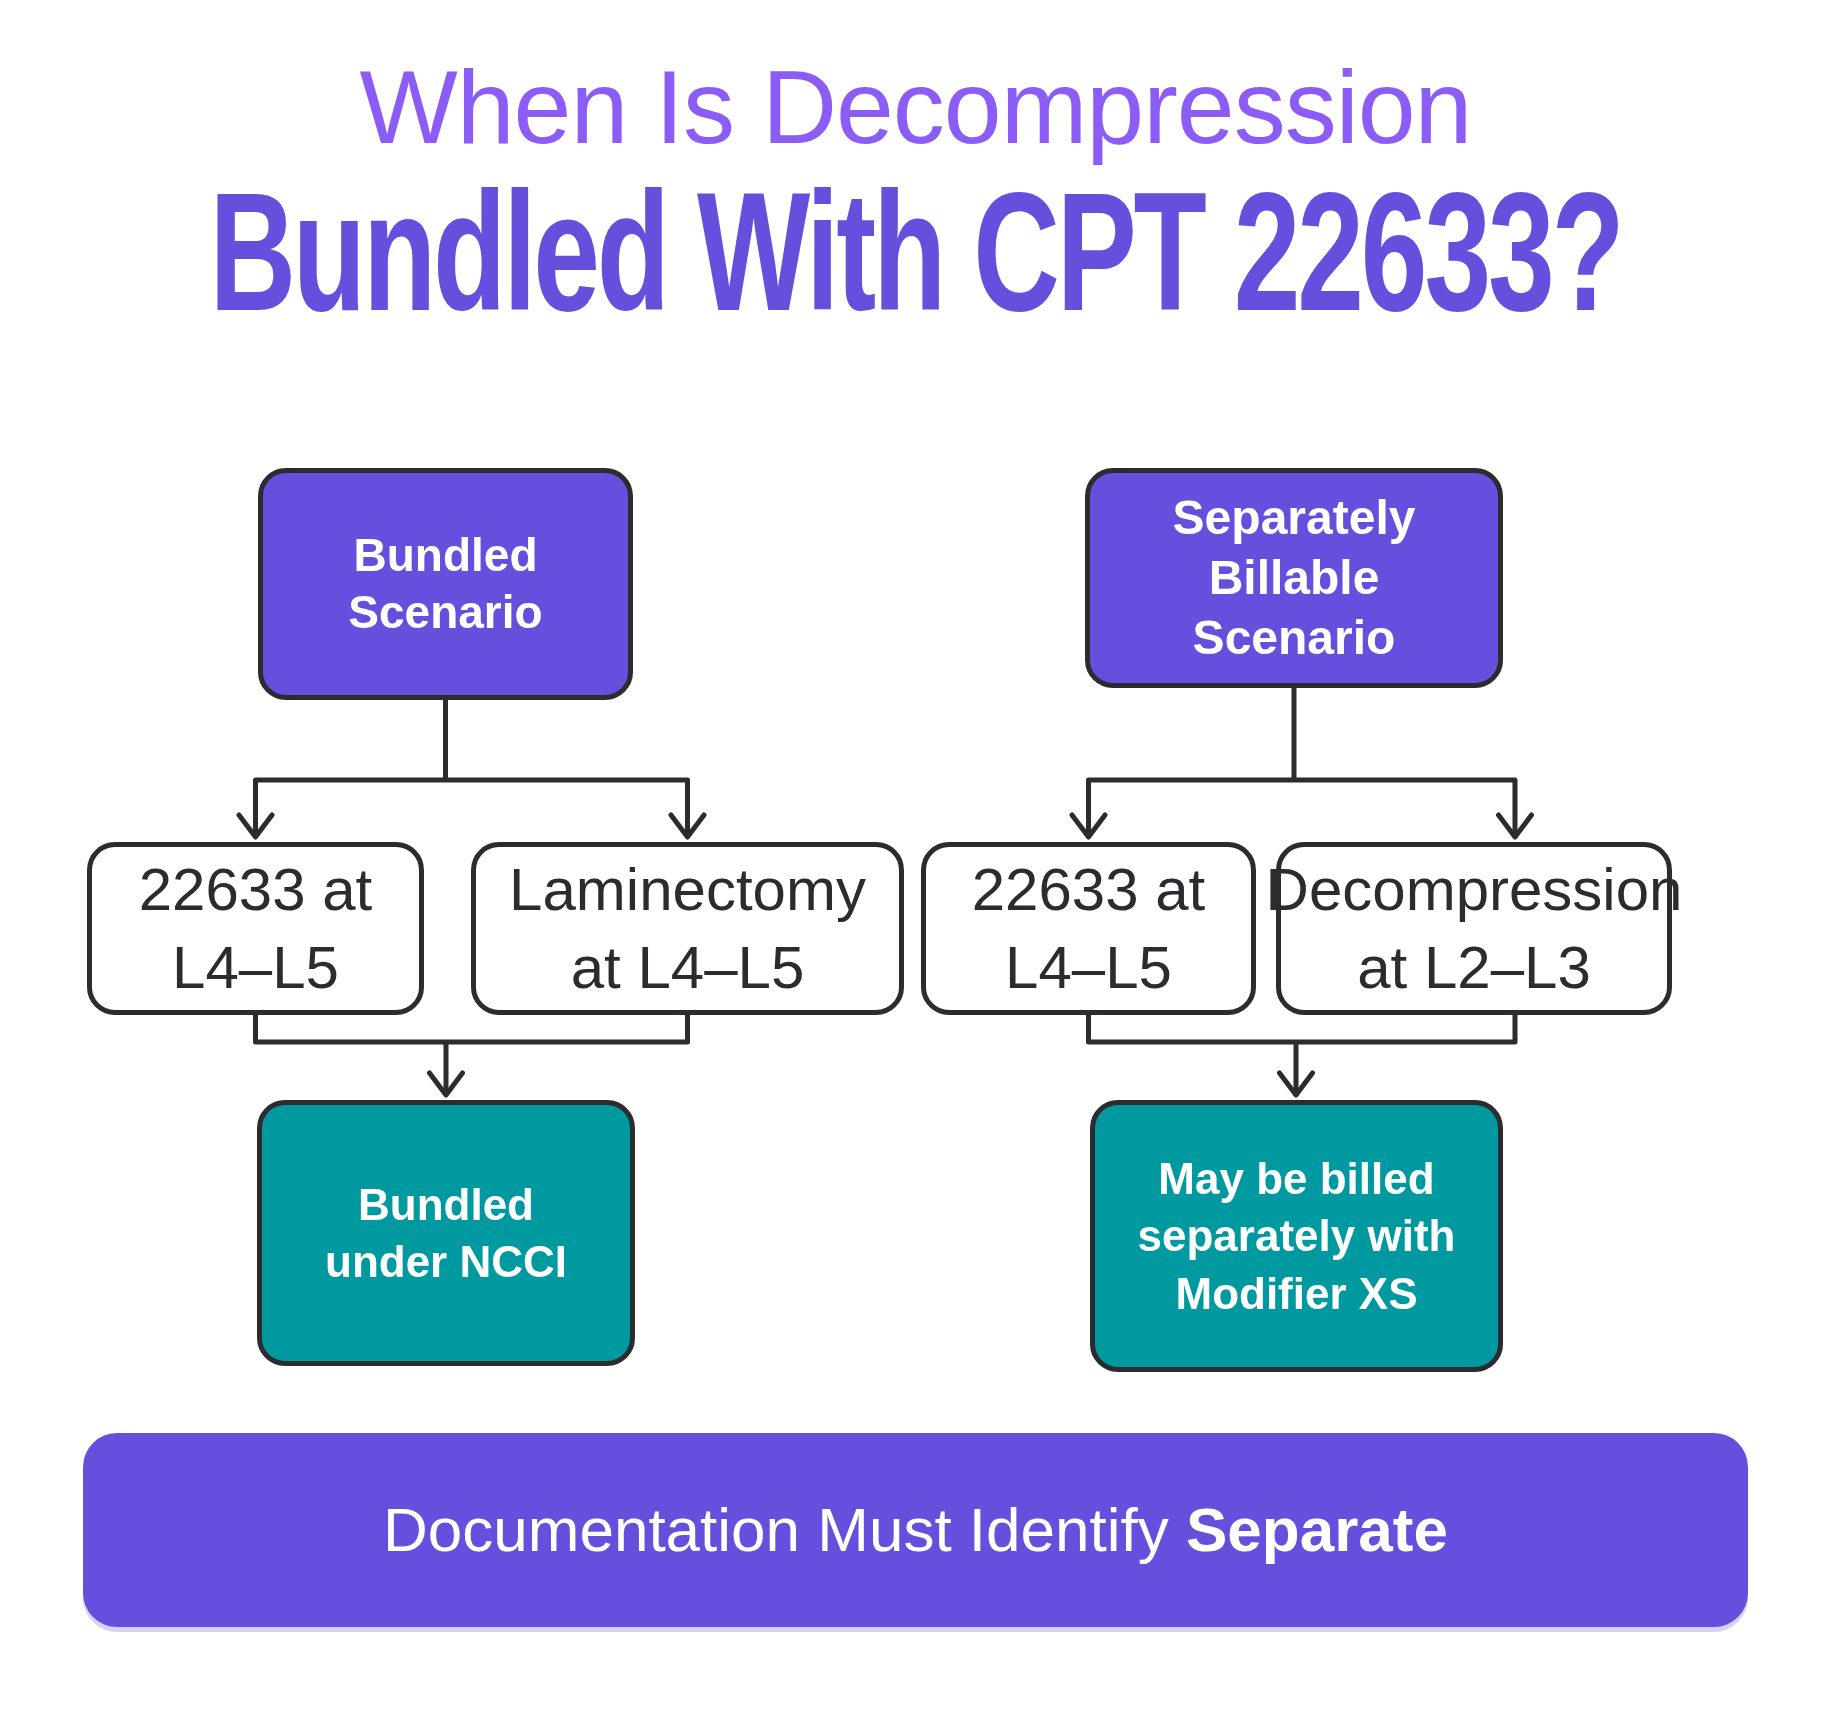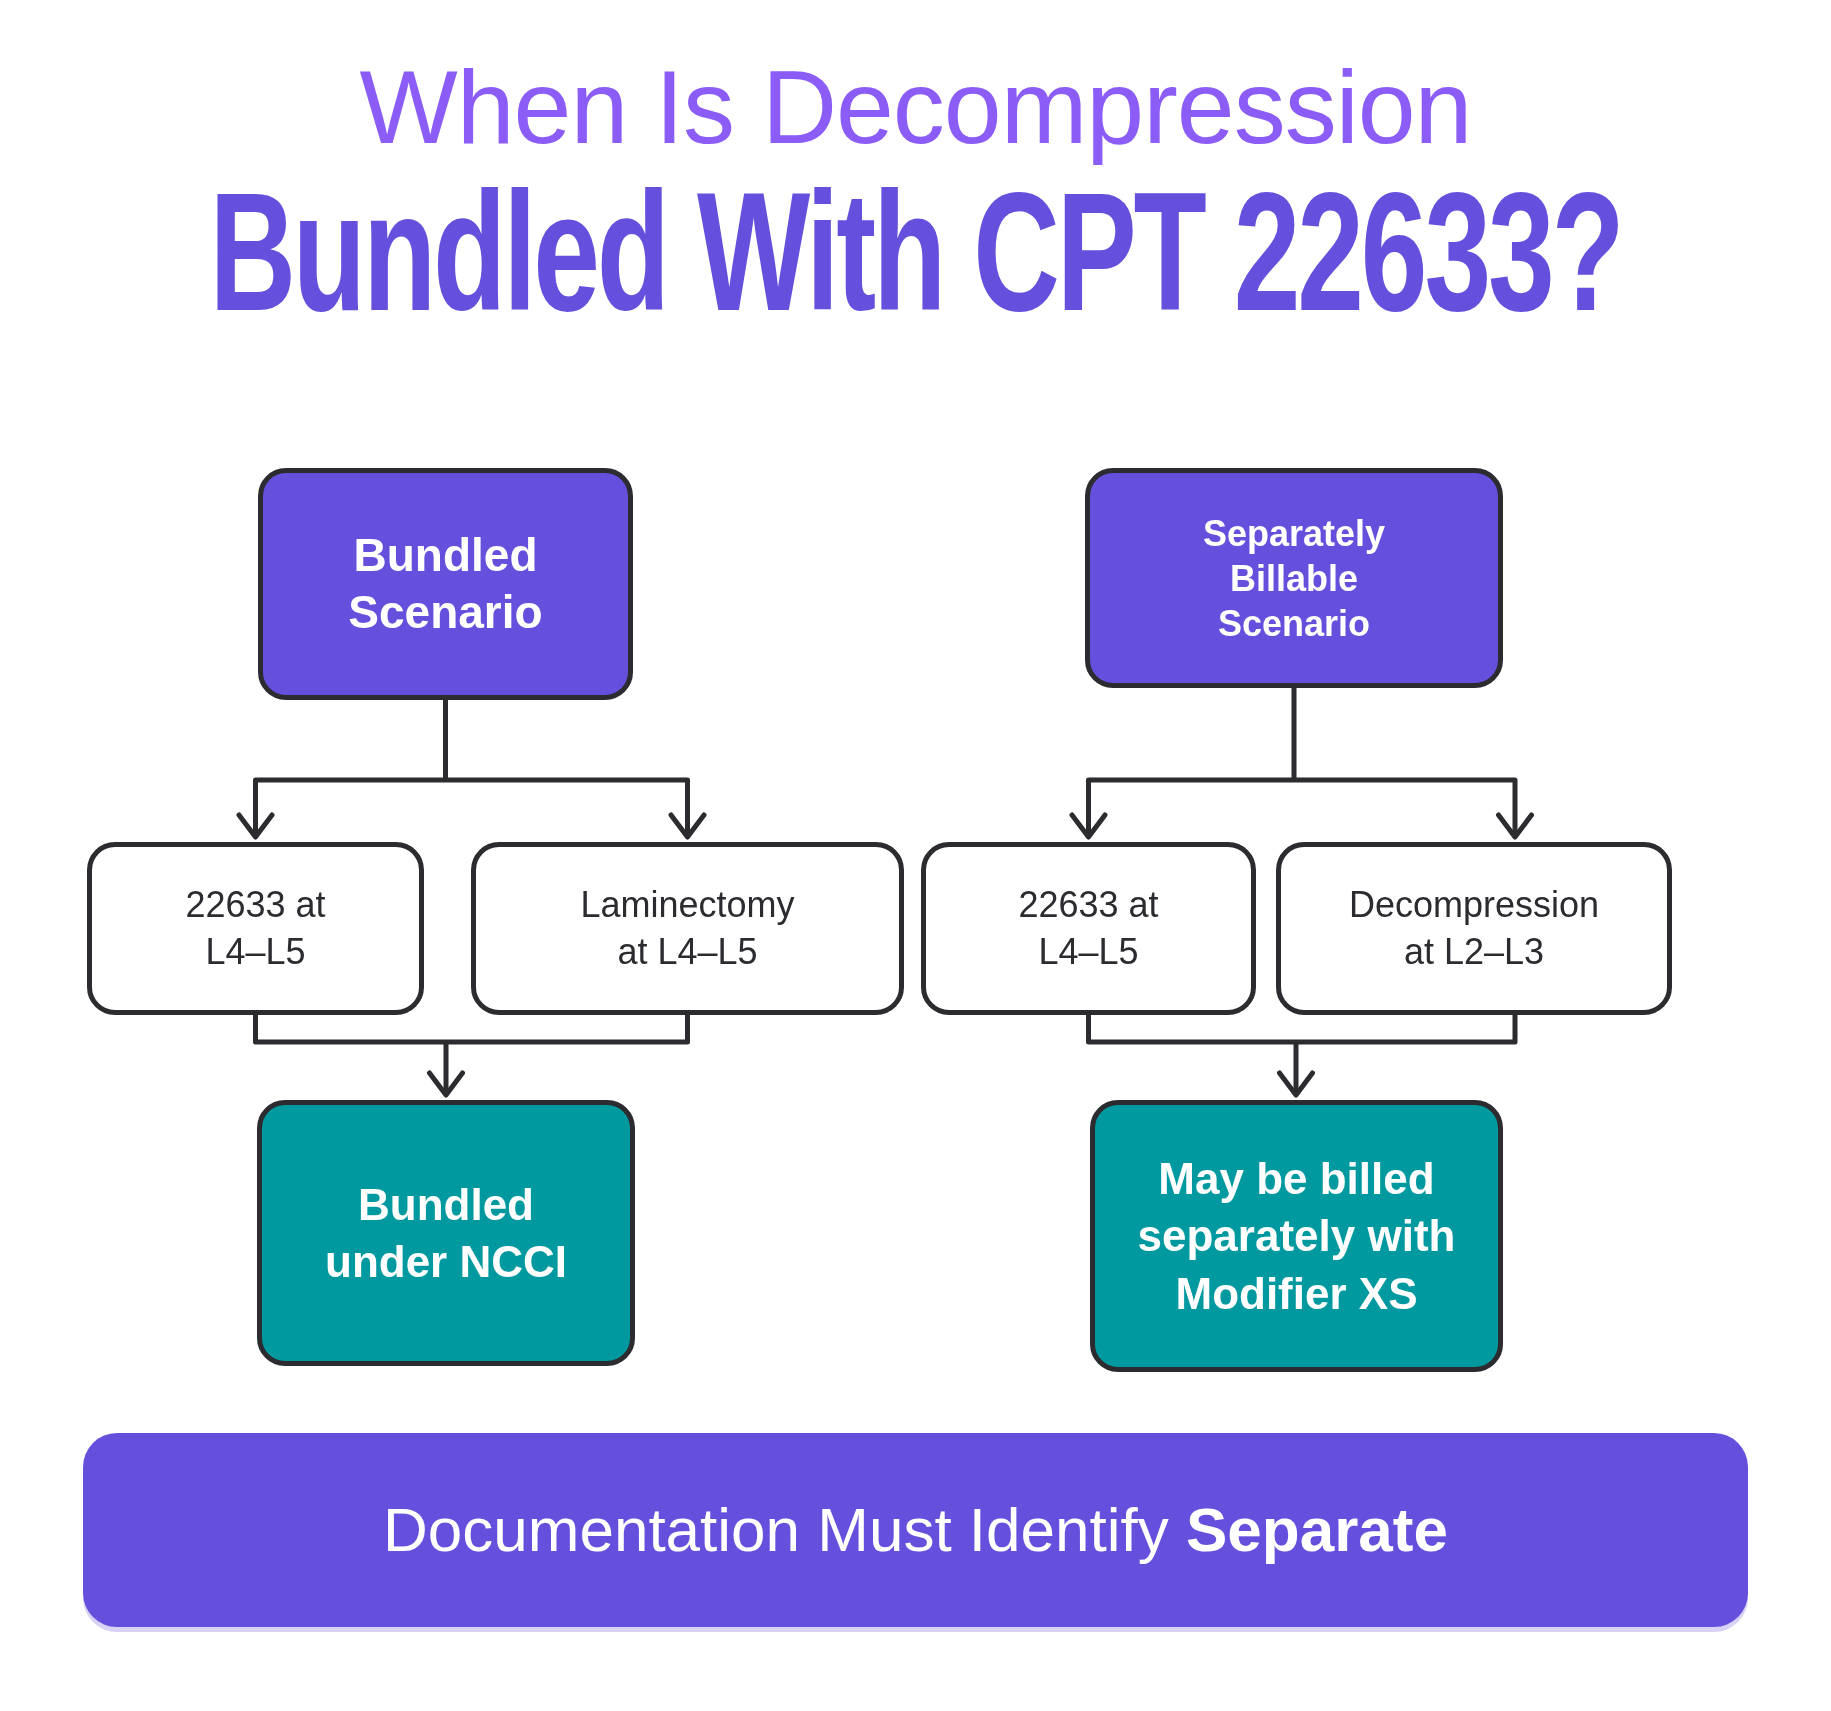--- a/index.html
+++ b/index.html
@@ -29,29 +29,29 @@
   .node{
     position:absolute;
     box-sizing:border-box;
     border:5px solid #2B2B30;
     border-radius:28px;
     display:flex;align-items:center;justify-content:center;
     text-align:center;
     white-space:pre-line;
   }
   .node.purple{background:#6450DC;color:#ffffff;font-weight:700;font-size:46px;line-height:1.25;}
-  .node.white{background:#ffffff;color:#2B2B30;font-weight:400;font-size:36px;line-height:1.3;}
+  .node.white{background:#ffffff;color:#2B2B30;font-weight:400;font-size:60px;line-height:1.3;}
   .node.teal{background:#00999F;color:#ffffff;font-weight:700;font-size:44px;line-height:1.3;}
 
   #l-root{left:258px;top:468px;width:375px;height:232px;}
   #l-c1  {left:87px; top:842px;width:337px;height:173px;}
   #l-c2  {left:471px;top:842px;width:433px;height:173px;}
   #l-res {left:257px;top:1100px;width:378px;height:266px;}
 
-  #r-root{left:1085px;top:468px;width:418px;height:220px;font-size:36px;}
+  #r-root{left:1085px;top:468px;width:418px;height:220px;font-size:48px;}
   #r-c1  {left:921px; top:842px;width:335px;height:173px;}
   #r-c2  {left:1276px;top:842px;width:396px;height:173px;}
   #r-res {left:1090px;top:1100px;width:413px;height:272px;}
 
   .connectors{
     position:absolute;left:0;top:0;width:1831px;height:1711px;
     pointer-events:none;
   }
   .connectors path{
     stroke:#2B2B30;stroke-width:5;fill:none;

